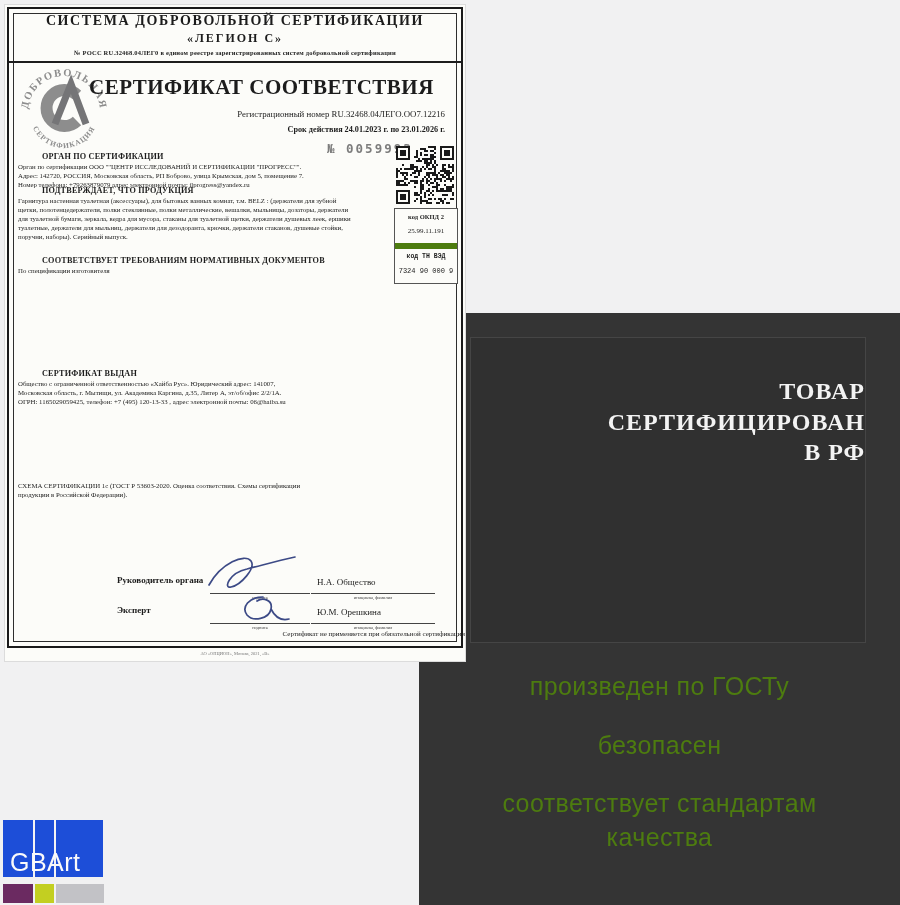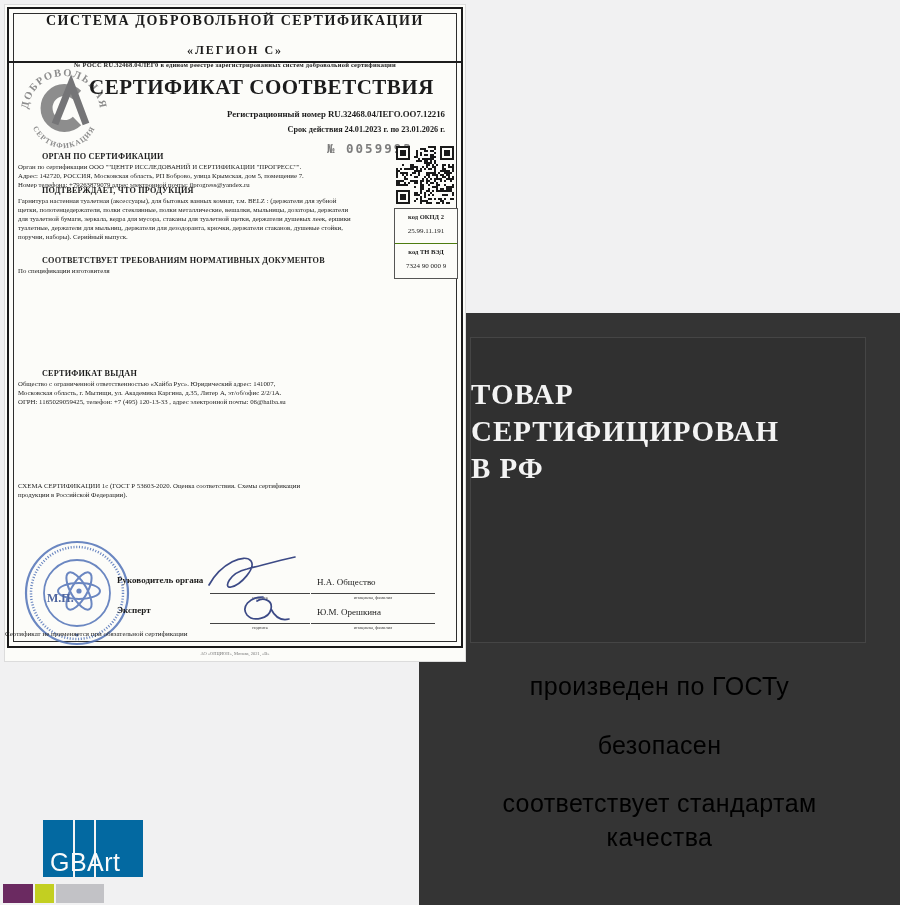--- a/index.html
+++ b/index.html
@@ -3,76 +3,76 @@
 <meta charset="utf-8">
 <style>
   * { margin:0; padding:0; box-sizing:border-box; }
   html,body { width:900px; height:905px; }
   body { position:relative; background:#f1f1f2; font-family:"Liberation Serif", serif; overflow:hidden; }
 
   
   .dark-panel { position:absolute; left:419px; top:313px; width:481px; height:592px; background:#343434; }
   .title-box { position:absolute; left:470px; top:337px; width:396px; height:306px;
                background:#303030; border:1px solid #454545; }
-  .title-box .ttl { padding-top:38px; text-align:left; color:#f3f3f3; font-weight:bold;
-                    font-family:"Liberation Serif", serif; font-size:29px; line-height:1.28; letter-spacing:1px; }
-  .bullet { position:absolute; left:419px; width:481px; text-align:center; color:#000000;
+  .title-box .ttl { padding-top:38px; text-align:right; color:#f3f3f3; font-weight:bold;
+                    font-family:"Liberation Serif", serif; font-size:24px; line-height:1.28; letter-spacing:1px; }
+  .bullet { position:absolute; left:419px; width:481px; text-align:center; color:#4d7c0f;
             font-family:"Liberation Sans", sans-serif; font-size:25px; letter-spacing:0.4px; line-height:1.35; }
   .bullet.b1 { top:670px; }
   .bullet.b2 { top:729px; }
   .bullet.b3 { top:787px; }
   .bullet.b3 span { display:inline-block; max-width:360px; }
 
   
   .cert { position:absolute; left:5px; top:5px; width:460px; height:656px; background:#fcfcf9;
           box-shadow:0 0 0 1px #dcdcdc; }
   .frame-outer { position:absolute; left:2px; right:2px; top:2px; bottom:13px; border:2.5px solid #1a1a1a; }
   .frame-inner { position:absolute; left:8px; right:8px; top:8px; bottom:19px; border:1px solid #2e2e2e; }
   .cert * { color:#1c1c1c; }
 
   .cert-header { position:absolute; top:8px; left:0; right:0; text-align:center; }
   .cert-h1 { font-size:14px; font-weight:bold; letter-spacing:1.6px; }
-  .cert-h2 { font-size:12px; font-weight:bold; letter-spacing:2px; margin-top:14px; }
+  .cert-h2 { font-size:12px; font-weight:bold; letter-spacing:2px; margin-top:2px; }
   .cert-reg-note { font-size:6.5px; font-weight:bold; margin-top:3px; letter-spacing:0.2px; }
   .header-rule { position:absolute; top:56px; left:4px; right:4px; border-top:2px solid #1d1d1d; }
 
   .ca-logo { position:absolute; left:13px; top:57px; }
   .doc-title { position:absolute; left:84px; top:70px; font-size:21px; font-weight:bold; letter-spacing:0.5px; }
   .reg-block { position:absolute; right:20px; top:104px; text-align:right; }
-  .reg-number { font-size:8.8px; font-weight:bold; }
+  .reg-number { font-size:8.8px; font-weight:normal; }
   .validity { font-size:8.2px; font-weight:bold; margin-top:6px; }
   .blank-number { position:absolute; left:322px; top:136px; font-size:12.5px; font-weight:bold;
                   letter-spacing:2px; color:#7d7d7d; font-family:"DejaVu Sans Mono", monospace; }
   .qr { position:absolute; left:391px; top:141px; width:58px; height:58px; }
 
   .codes { position:absolute; left:389px; top:203px; width:64px; border:1px solid #555;
            text-align:center; background:#fcfcf9; }
   .codes .lbl { font-size:6.5px; font-weight:bold; padding-top:4px; }
   .codes .val { font-size:7px; padding:7px 0 8px; }
-  .codes .cell2 { border-top:1px solid #4d7c0f; }
+  .codes .cell2 { border-top:6px solid #4d7c0f;font-family:Liberation Mono, monospace; }
 
   .sec { position:absolute; left:13px; width:372px; }
   .sec .hd { font-size:8.2px; font-weight:bold; letter-spacing:0.2px;margin-left:24px; }
   .sec .bd { font-size:6.8px; line-height:1.34; white-space:pre-line; margin-top:1px; }
   .sec-org { top:147px; }
   .sec-product { top:181px; } .sec-product .bd { width:334px; }
   .sec-compliance { top:251px; }
   .sec-manufacturer { top:297px; } .sec-manufacturer .bd { width:330px; }
   .sec-issued { top:364px; } .sec-issued .bd { width:356px; }
   .sec-basis { top:419px; } .sec-basis .bd { width:370px; }
   .sec-additional { top:475px; } .sec-additional .bd { width:342px; }
 
   .stamp { position:absolute; left:18px; top:534px; opacity:0.85; }
   .sig-label { position:absolute; left:112px; font-size:9px; font-weight:bold;text-align:center; }
   .lab-head { top:570px; } .lab-expert { top:600px; }
   .sig-line { position:absolute; border-bottom:1px solid #444; }
   .sig-caption { position:absolute; font-size:4.5px; color:#444; text-align:center; }
   .sig-name { position:absolute; font-size:9px; }
   .sig-art { position:absolute; }
-  .cert-footnote { position:absolute; left:0; right:0; top:625px; text-align:left; font-size:7px; }
+  .cert-footnote { position:absolute; left:0; right:0; top:625px; text-align:right; font-size:7px; }
   .cert-imprint { position:absolute; left:0; right:0; top:646px; text-align:center; font-size:4.5px; color:#777; }
 
   
   .gbart { position:absolute; left:3px; top:820px; }
   .gbart-box { position:relative; width:100px; height:57px; background:#7c7c7f; }
   .gbart-box .vline { position:absolute; top:0; bottom:0; width:1.5px; background:#f4f4f4; }
   .vl1 { left:30px; } .vl2 { left:51px; }
   .gbart-text { position:absolute; left:7px; bottom:0px; font-family:"Liberation Sans", sans-serif;
                 font-size:25px; color:#fafafa; letter-spacing:0.5px; }
   .gbart-strip { position:absolute; top:64px; height:19px; }
@@ -451,35 +451,20 @@
     <div class="hd">СЕРТИФИКАТ ВЫДАН</div>
     <div class="bd">Общество с ограниченной ответственностью «Хайба Рус». Юридический адрес: 141007,
 Московская область, г. Мытищи, ул. Академика Каргина, д.35, Литер А, эт/об/офис 2/2/1А.
 ОГРН: 1165029059425, телефон: +7 (495) 120-13-33 , адрес электронной почты: 06@haiba.su</div>
   </div>
   <div class="sec sec-additional">
     <div class="bd">СХЕМА СЕРТИФИКАЦИИ 1с (ГОСТ Р 53603-2020. Оценка соответствия. Схемы сертификации
 продукции в Российской Федерации).</div>
   </div>
 
-  <div class="stamp">
-    <svg width="108" height="108" viewBox="0 0 108 108">
-      <circle cx="54" cy="54" r="51" fill="none" stroke="#5273b8" stroke-width="2.2"></circle>
-      <circle cx="54" cy="54" r="46" fill="none" stroke="#5273b8" stroke-width="2.5" stroke-dasharray="1.1,1.7"></circle>
-      <circle cx="54" cy="54" r="33" fill="none" stroke="#5273b8" stroke-width="1.8"></circle>
-      <g stroke="#5273b8" stroke-width="2" fill="none">
-        <ellipse cx="56" cy="52" rx="21" ry="8"></ellipse>
-        <ellipse cx="56" cy="52" rx="21" ry="8" transform="rotate(60 56 52)"></ellipse>
-        <ellipse cx="56" cy="52" rx="21" ry="8" transform="rotate(120 56 52)"></ellipse>
-      </g>
-      <circle cx="56" cy="52" r="2.6" fill="#5273b8"></circle>
-      <text x="24" y="63" font-family="Liberation Serif, serif" font-size="12" font-weight="bold" fill="#2f4a8f">М.П.</text>
-      <circle cx="54" cy="96" r="1.6" fill="#5273b8"></circle>
-    </svg>
-  </div>
 
   <div class="sig-label lab-head">Руководитель органа</div>
   <div class="sig-label lab-expert">Эксперт</div>
 
   <div class="sig-art" style="left:198px; top:546px;">
     <svg width="110" height="44" viewBox="0 0 110 44">
       <path d="M6,34 C18,12 42,2 48,10 C53,17 38,34 28,36 C20,38 26,22 44,18 C60,14 74,10 92,6" fill="none" stroke="#3c4a86" stroke-width="1.7" stroke-linecap="round"></path>
     </svg>
   </div>
   <div class="sig-line" style="left:205px; top:588px; width:100px;"></div>
@@ -497,21 +482,21 @@
   <div class="sig-caption" style="left:205px; top:620px; width:100px;">подпись</div>
   <div class="sig-name" style="left:312px; top:602px;">Ю.М. Орешкина</div>
   <div class="sig-line" style="left:306px; top:618px; width:124px;"></div>
   <div class="sig-caption" style="left:306px; top:620px; width:124px;">инициалы, фамилия</div>
 
   <div class="cert-footnote">Сертификат не применяется при обязательной сертификации</div>
   <div class="cert-imprint">АО «ОПЦИОН», Москва, 2021, «В»</div>
 </div>
 
 <div class="gbart">
-  <div class="gbart-box" style="background: #0369a1; margin-left: 40px;">
+  <div class="gbart-box" style="background: #1d4ed8;">
     <div class="vline vl1"></div>
     <div class="vline vl2"></div>
     <div class="gbart-text">GBArt</div>
   </div>
   <div class="gbart-strip st-purple" style="background: rgb(107, 42, 97);"></div>
   <div class="gbart-strip st-lime" style="background: rgb(195, 207, 33);"></div>
   <div class="gbart-strip st-gray" style="background: rgb(194, 194, 198);"></div>
 </div>
 
 </body></html>

